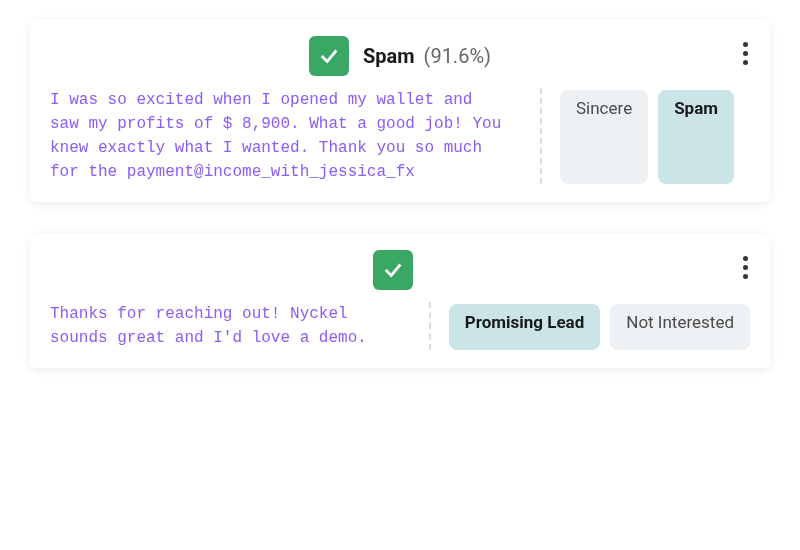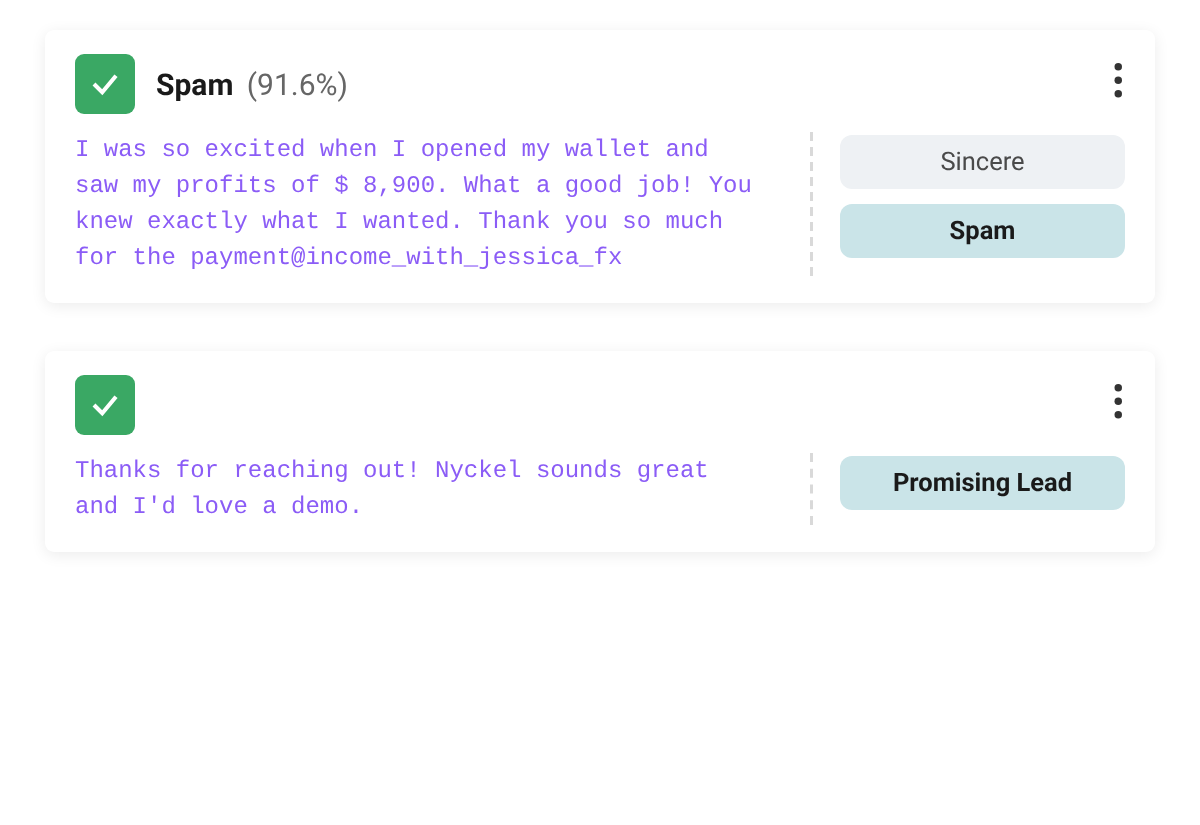--- a/index.html
+++ b/index.html
@@ -14,20 +14,21 @@
       border-radius: 6px;
       box-shadow: 0 2px 10px rgba(0,0,0,0.08);
       padding: 16px 20px 18px 20px;
       margin-bottom: 32px;
       position: relative;
     }
     .card-header {
       display: flex;
       align-items: center;
       margin-bottom: 12px;
+      justify-content: center;
     }
     .check-badge {
       width: 40px;
       height: 40px;
       background: #3aa864;
       border-radius: 6px;
       display: flex;
       align-items: center;
       justify-content: center;
       margin-right: 14px;
@@ -81,21 +82,20 @@
       white-space: pre-wrap;
       word-break: break-word;
       padding-right: 14px;
     }
     .divider {
       width: 0;
       border-right: 2px dashed #d9d9d9;
     }
     .tags {
       display: flex;
-      flex-direction: column;
       gap: 10px;
       min-width: 190px;
       padding-top: 2px;
     }
     .tag {
       padding: 8px 16px;
       border-radius: 8px;
       font-size: 17px;
       text-align: center;
       cursor: pointer;
@@ -151,15 +151,16 @@
       <div class="dot"></div>
         <div class="dot"></div>
         <div class="dot"></div>
     </div>
   </div>
   <div class="card-body">
     <div class="text-content">Thanks for reaching out! Nyckel sounds great and I'd love a demo.</div>
     <div class="divider"></div>
     <div class="tags">
       <div class="tag selected">Promising Lead</div>
+      <div class="tag">Not Interested</div>
     </div>
   </div>
 </div>
 
 </body></html>

